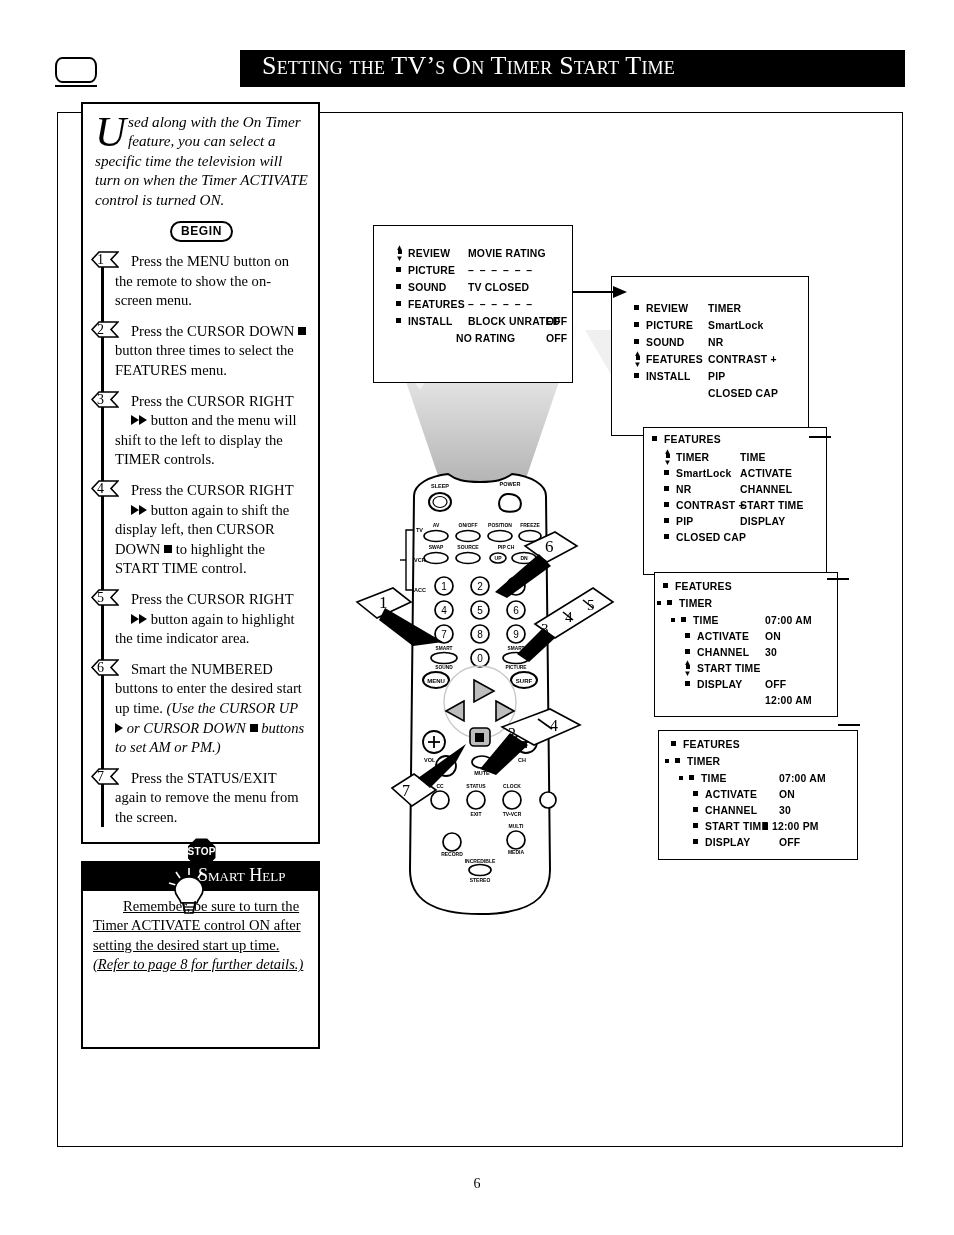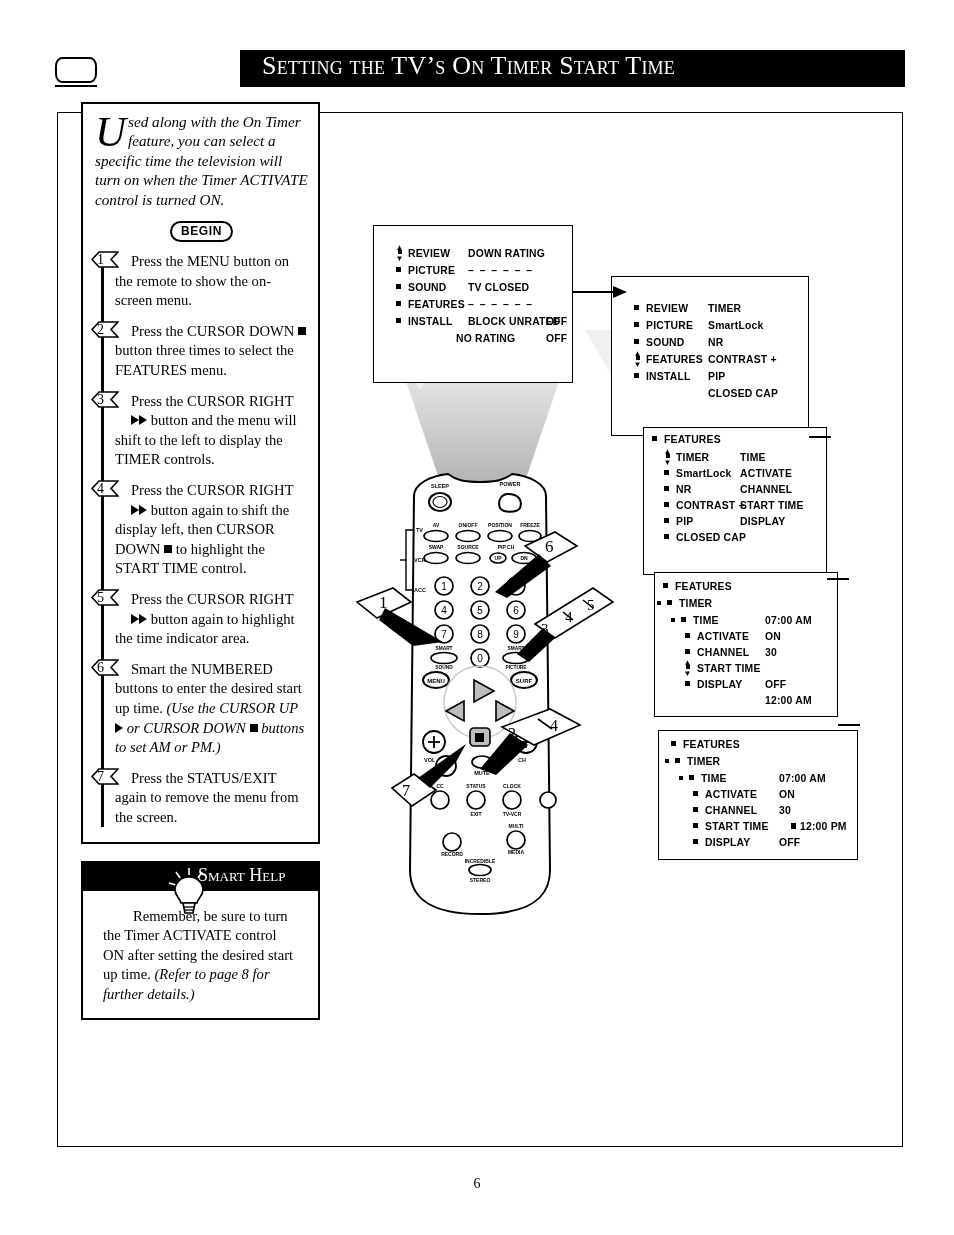--- a/index.html
+++ b/index.html
@@ -33,26 +33,26 @@
   b{font-weight:normal;}
   i{font-style:italic;}
   .sq{display:inline-block;width:8px;height:8px;background:#000;vertical-align:1px;}
   .tri{display:inline-block;width:0;height:0;border-left:8px solid #000;border-top:5px solid transparent;border-bottom:5px solid transparent;vertical-align:0px;}
   .dbl{display:inline-block;letter-spacing:-1px;}
   #stop-wrap{text-align:center;margin-top:2px;}
   .stop-oct{display:inline-block;width:28px;height:28px;background:#000;color:#fff;font-family:"Liberation Sans",sans-serif;font-weight:bold;font-size:10px;line-height:28px;text-align:center;
     clip-path:polygon(30% 0,70% 0,100% 30%,100% 70%,70% 100%,30% 100%,0 70%,0 30%);letter-spacing:.3px;}
 
   
-  #smarthelp{left:81px;top:861px;width:239px;height:159px;border:2px solid #000;background:#fff;box-sizing:border-box;}
+  #smarthelp{left:81px;top:861px;width:239px;height:188px;border:2px solid #000;background:#fff;box-sizing:border-box;}
   #sh-bar{position:absolute;left:0;top:0;width:100%;height:28px;background:#000;}
   #sh-title{position:absolute;left:115px;top:2px;color:#fff;font-size:18px;font-variant:small-caps;font-family:"Liberation Serif",serif;}
   #sh-bulb{position:absolute;left:84px;top:4px;width:44px;height:48px;}
   #sh-text{position:absolute;left:0;top:30px;padding:4px 9px 0 10px;font-size:14.6px;line-height:19.4px;}
-  #sh-text p{margin:10px;text-indent:30px;}
+  #sh-text p{margin:0;text-indent:30px;text-decoration:underline;}
 
   
   .osd{position:absolute;background:#fff;border:1.6px solid #000;box-sizing:border-box;
        font-family:"Liberation Sans",sans-serif;font-weight:bold;font-size:10.4px;letter-spacing:.2px;}
   .osd:after{content:"";position:absolute;left:5px;right:-5px;top:5px;bottom:-5px;background:#8a8a8a;z-index:-1;}
   .osd .row{position:absolute;white-space:nowrap;}
   .osd .bullet{display:inline-block;width:5px;height:5px;background:#000;vertical-align:2px;margin-right:7px;}
   .osd .bullet.sm{width:4px;height:4px;margin-right:6px;}
   .dashes{letter-spacing:1.5px;}
   .updown{position:absolute;width:9px;text-align:center;line-height:5px;font-size:7px;}
@@ -143,20 +143,23 @@
         </div>
         <div class="step">
           <svg class="tag" viewBox="0 0 28 17">
             <polygon points="1,8.5 8,1 27,1 20,8.5 27,16 8,16" fill="#fff" stroke="#000" stroke-width="1.6"></polygon>
           </svg>
           <span class="num">7</span>
           <p><b>Press the STATUS/EXIT again</b> to remove the menu from the screen.</p>
         </div>
       </div>
 
+    <div id="stop-wrap">
+      <span class="stop-oct">STOP</span>
+    </div>
   </div>
 </div>
 
 <div class="abs" id="smarthelp">
   <div id="sh-bar"></div>
   <div id="sh-title">Smart Help</div>
   <svg id="sh-bulb" viewBox="0 0 44 48">
     <g stroke="#fff" stroke-width="1.6" fill="none">
       <line x1="22" y1="1" x2="22" y2="8"></line>
         <line x1="9" y1="5" x2="13" y2="11"></line>
@@ -189,21 +192,21 @@
   <polygon points="285,10 360,10 320,70" fill="#f0f0f0"></polygon>
 </svg>
 
 <div class="osd" id="osd1">
     <div class="row" style="left:22px;top:22px;"><span style="display:inline-block;width:12px"></span>REVIEW</div>
     <span class="updown" style="left:21px;top:19px;"><span class="a">▲</span><span class="bullet sm" style="margin:0"></span><span class="a">▼</span></span>
     <div class="row" style="left:22px;top:39px;"><span class="bullet"></span>PICTURE</div>
     <div class="row" style="left:22px;top:56px;"><span class="bullet"></span>SOUND</div>
     <div class="row" style="left:22px;top:73px;"><span class="bullet"></span>FEATURES</div>
     <div class="row" style="left:22px;top:90px;"><span class="bullet"></span>INSTALL</div>
-    <div class="row" style="left:94px;top:22px;">DOWN RATING</div>
+    <div class="row" style="left:94px;top:22px;">MOVIE RATING</div>
     <div class="row dashes" style="left:94px;top:39px;">– – – – – –</div>
     <div class="row" style="left:94px;top:56px;">TV CLOSED</div>
     <div class="row dashes" style="left:94px;top:73px;">– – – – – –</div>
     <div class="row" style="left:94px;top:90px;">BLOCK UNRATED</div>
     <div class="row" style="left:172px;top:90px;">OFF</div>
     <div class="row" style="left:82px;top:107px;">NO RATING</div>
     <div class="row" style="left:172px;top:107px;">OFF</div>
   </div>
 <div class="osd" id="osd2">
     <div class="row" style="left:22px;top:26px;"><span class="bullet"></span>REVIEW</div>
@@ -252,21 +255,21 @@
 <div class="osd" id="osd5">
     <div class="row" style="left:12px;top:8px;"><span class="bullet"></span>FEATURES</div>
     <div class="row" style="left:6px;top:25px;"><span class="bullet sm"></span><span class="bullet"></span>TIMER</div>
     <div class="row" style="left:20px;top:42px;"><span class="bullet sm"></span><span class="bullet"></span>TIME</div>
     <div class="row" style="left:120px;top:42px;">07:00 AM</div>
     <div class="row" style="left:34px;top:58px;"><span class="bullet"></span>ACTIVATE</div>
     <div class="row" style="left:120px;top:58px;">ON</div>
     <div class="row" style="left:34px;top:74px;"><span class="bullet"></span>CHANNEL</div>
     <div class="row" style="left:120px;top:74px;">30</div>
     <div class="row" style="left:34px;top:90px;"><span class="bullet"></span>START TIME</div>
-    <div class="row" style="left:132px;top:90px;"><span class="cursor-mark"></span>12:00 PM</div>
+    <div class="row" style="left:104px;top:90px;"><span class="cursor-mark"></span>12:00 PM</div>
     <div class="row" style="left:34px;top:106px;"><span class="bullet"></span>DISPLAY</div>
     <div class="row" style="left:120px;top:106px;">OFF</div>
   </div>
 
 <div class="abs conn" style="left:573px;top:291px;width:48px;height:2.4px;"></div>
 <svg class="abs" style="left:613px;top:283px;width:16px;height:18px;" viewBox="0 0 16 18">
     <polygon points="0,3 14,9 0,15" fill="#000"></polygon>
   </svg>
 
 <div class="abs conn" style="left:809px;top:436px;width:22px;height:2.2px;"></div>

